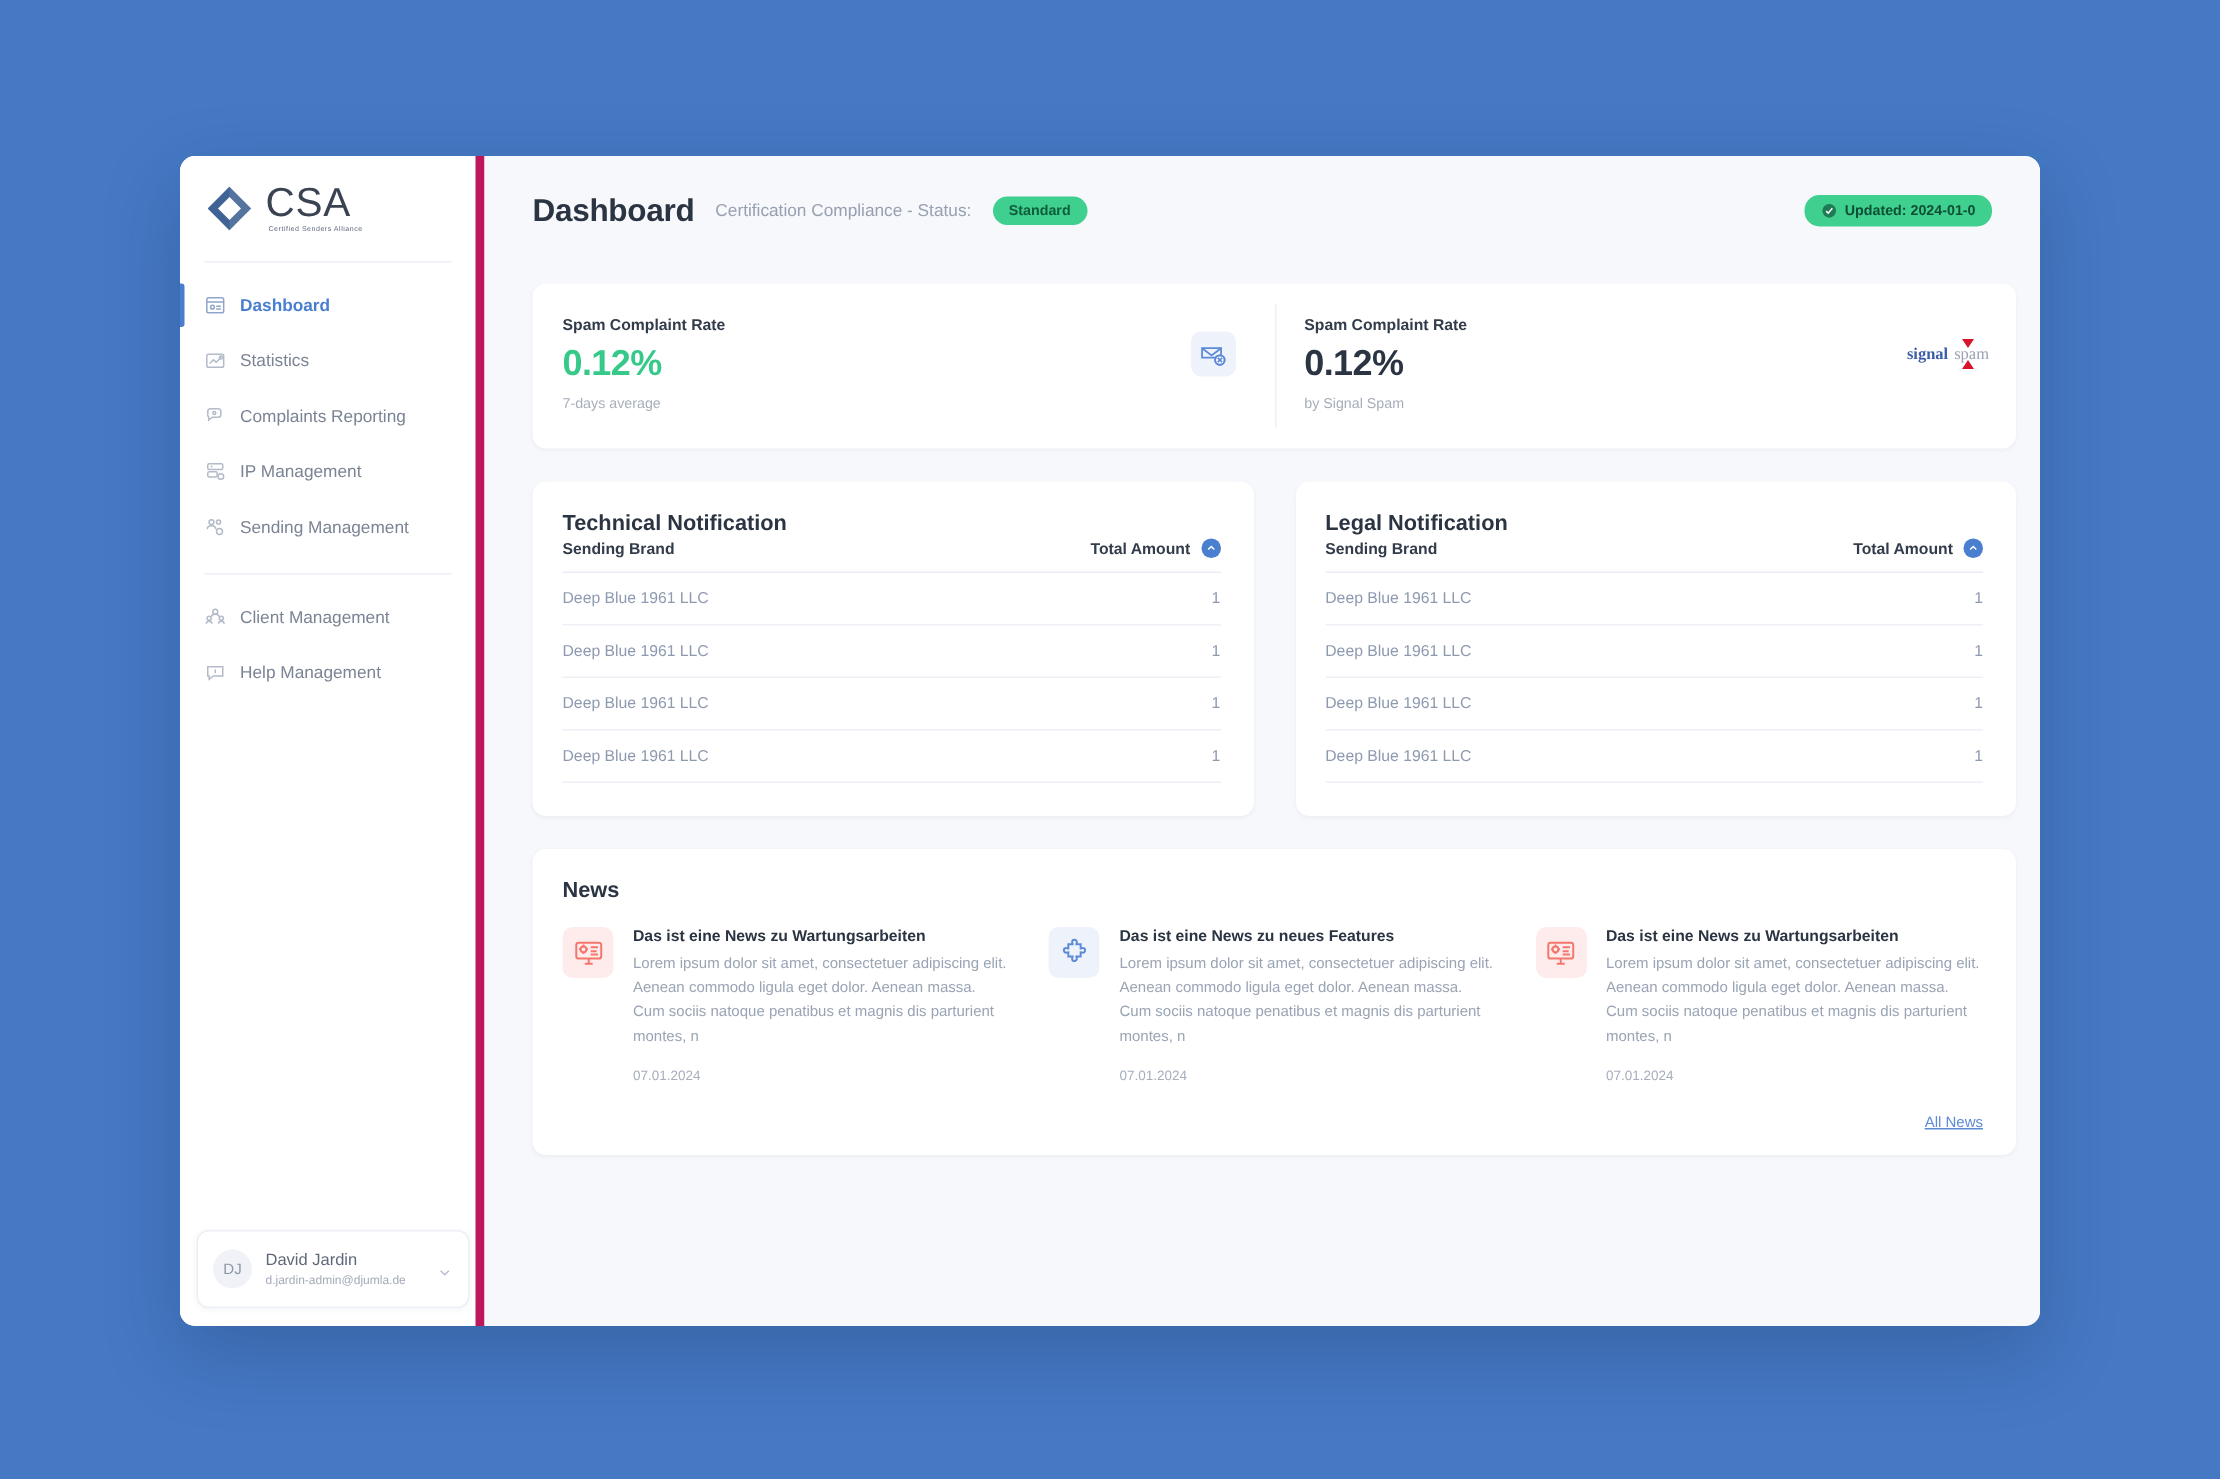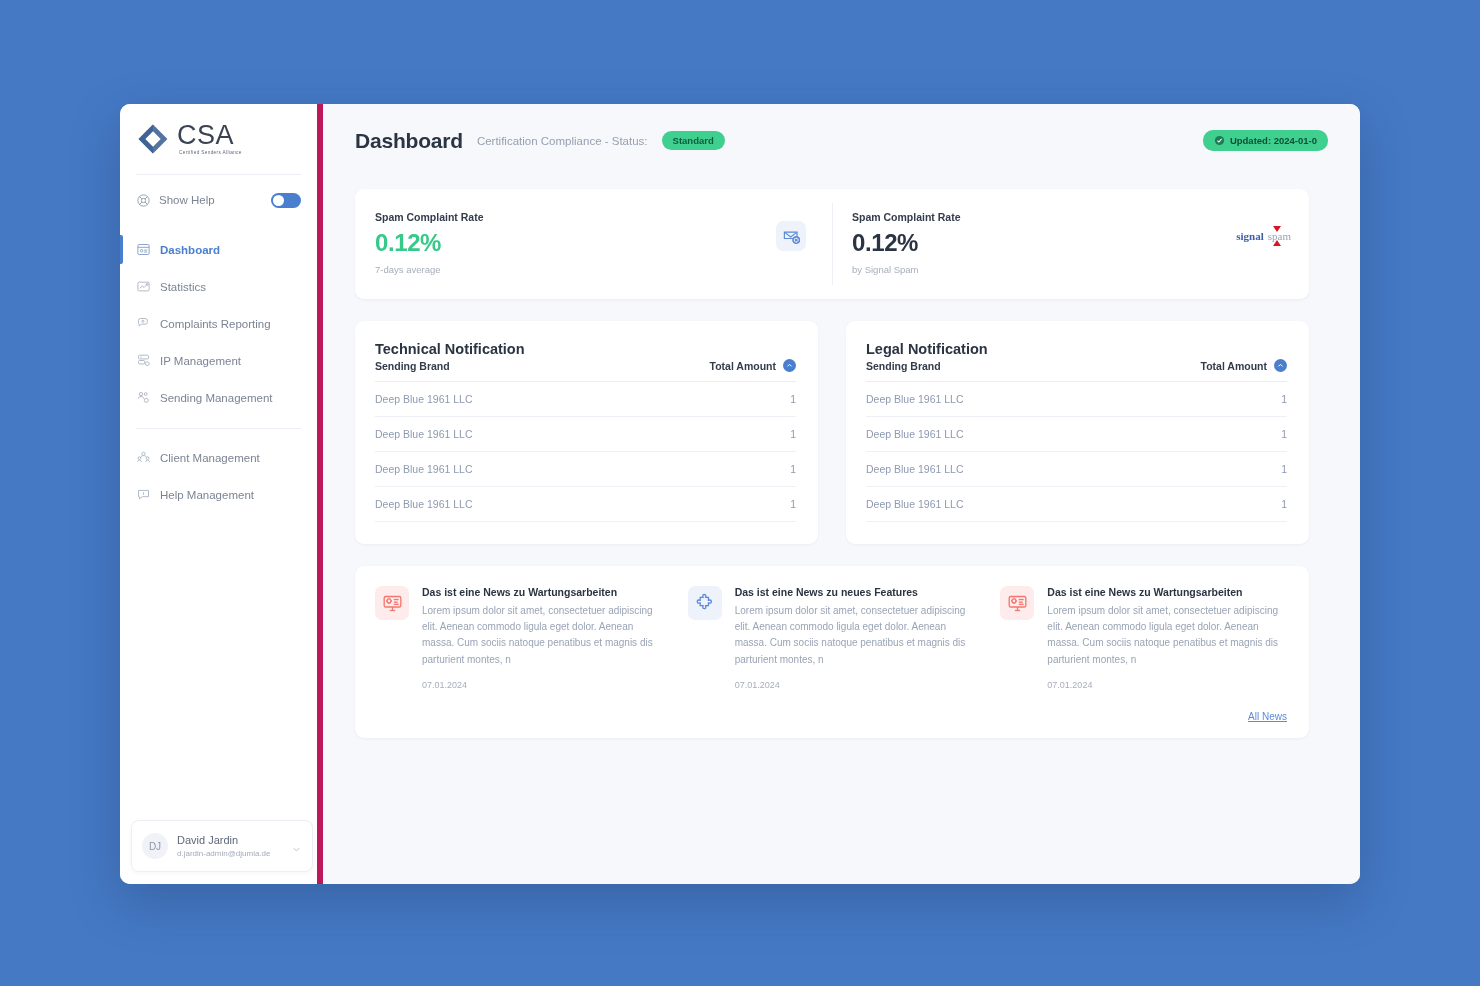--- a/index.html
+++ b/index.html
@@ -115,21 +115,21 @@
   }
   .badge-upd {
     margin-left: auto;
     background: #3fcf8e; color: #0d4f34;
     font-size: 9.5px; font-weight: 600;
     border-radius: 10px; padding: 5px 11px;
     display: inline-flex; gap: 5px;
   }
   .badge-upd .check { width: 11px; height: 11px; flex: 0 0 11px; }
 
-  .content { padding: 12px 51px 0 32px; }
+  .content { padding: 12px 16px 0 32px; }
 
   
   .stats-row {
     background: #fff; border-radius: 9px;
     display: flex; overflow: hidden;
     box-shadow: 0 1px 3px rgba(40,60,100,.06);
     margin-bottom: 22px;
   }
   .stat {
     flex: 1; padding: 22px 26px 24px 20px;
@@ -231,36 +231,20 @@
         </span>
         <span class="logo-text">
           <span class="logo-csa">CSA</span>
           <span class="logo-sub">Certified Senders Alliance</span>
         </span>
       </div>
     </div>
 
     <div class="side-divider"></div>
 
-    <div class="show-help">
-      <span class="ico">
-        <svg viewBox="0 0 24 24" fill="none" stroke="currentColor" stroke-width="1.6">
-          <circle cx="12" cy="12" r="9"></circle>
-              <circle cx="12" cy="12" r="3.4"></circle>
-          <line x1="5.6" y1="5.6" x2="9.6" y2="9.6"></line>
-              <line x1="14.4" y1="14.4" x2="18.4" y2="18.4"></line>
-          <line x1="18.4" y1="5.6" x2="14.4" y2="9.6"></line>
-              <line x1="9.6" y1="14.4" x2="5.6" y2="18.4"></line>
-        </svg>
-      </span>
-      <span class="lbl">Show Help</span>
-      <span class="toggle">
-            <span class="knob"></span>
-          </span>
-    </div>
 
     <nav class="nav">
 
       <div class="nav-item active">
         <span class="ico">
           <svg viewBox="0 0 24 24" fill="none" stroke="currentColor" stroke-width="1.6">
             <rect x="3" y="4" width="18" height="16" rx="2"></rect>
                 <line x1="3" y1="8.5" x2="21" y2="8.5"></line>
             <circle cx="9" cy="14" r="2"></circle>
                 <line x1="13" y1="13" x2="18" y2="13"></line>
@@ -492,20 +476,21 @@
                     <td>Deep Blue 1961 LLC</td>
                     <td class="right">1</td>
                   </tr>
             </tbody>
           </table>
         </div>
 
       </section>
 
       <section class="news">
+        <div class="news-title">News</div>
         <div class="news-grid">
 
           <article class="news-item">
             <span class="news-ico red">
               <svg viewBox="0 0 24 24" fill="none" stroke="currentColor" stroke-width="1.5">
                 <rect x="2.5" y="4" width="19" height="12" rx="1.8"></rect>
                 <line x1="9" y1="20" x2="15" y2="20"></line>
                     <line x1="12" y1="16" x2="12" y2="20"></line>
                 <circle cx="8" cy="9" r="2.2"></circle>
                 <line x1="8" y1="5.4" x2="8" y2="6.6"></line>

